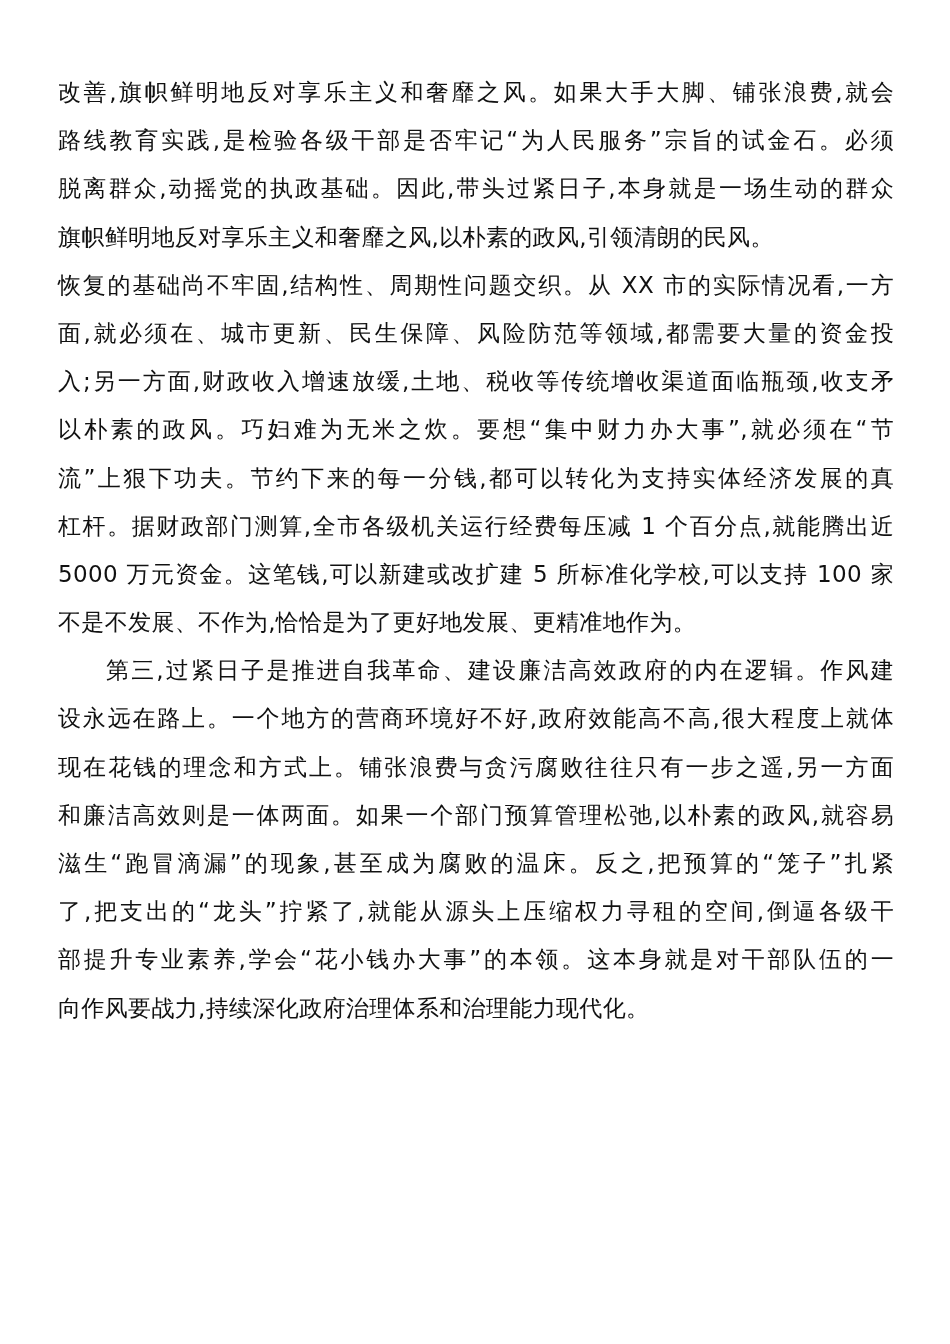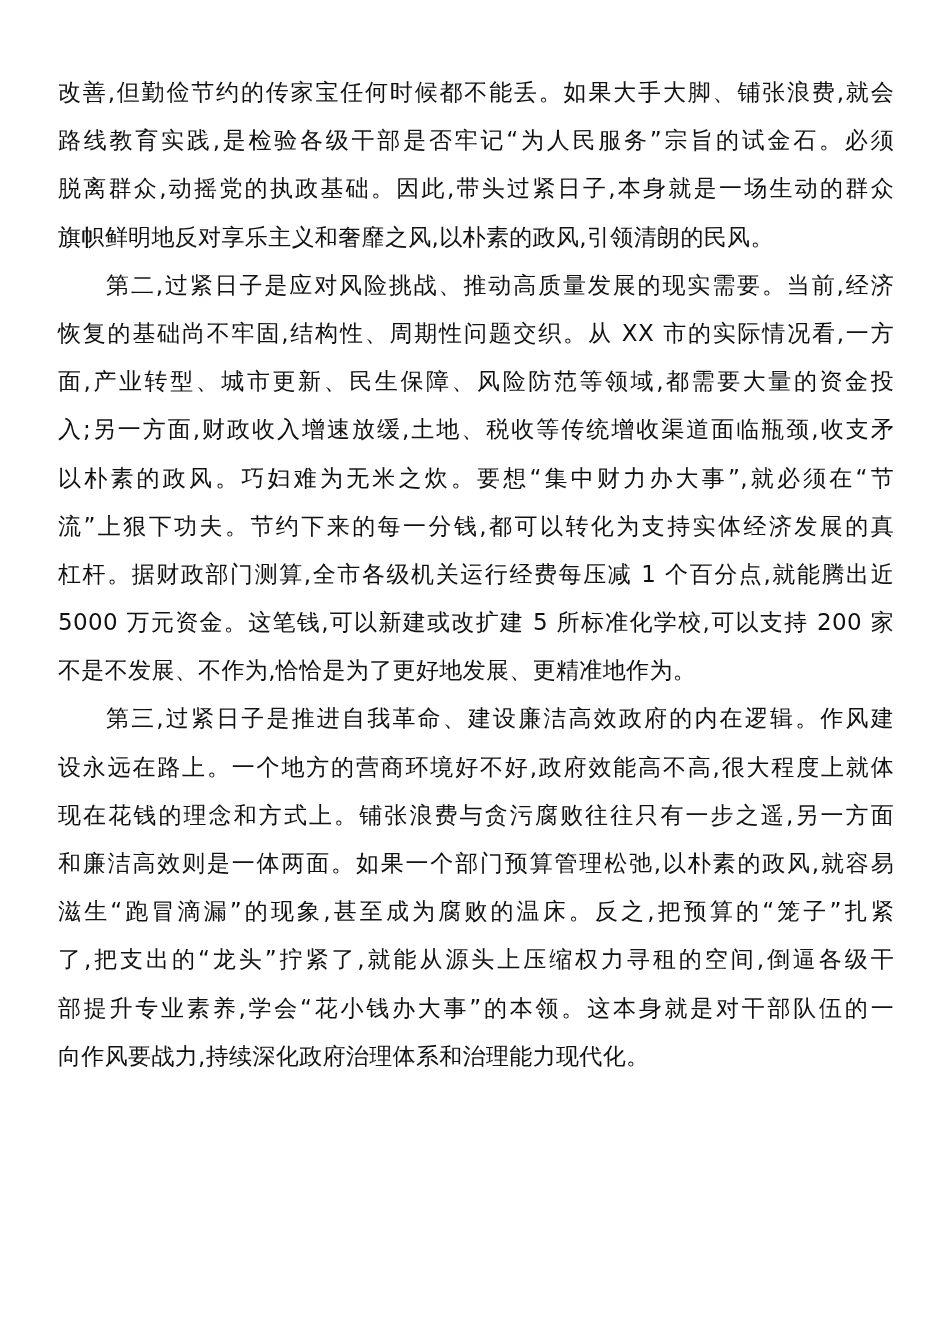--- a/index.html
+++ b/index.html
@@ -46,35 +46,34 @@
       padding-left: 48px;
     }
   </style>
 </head>
 <body>
 
 <div class="page">
   <div class="content">
 
     <div>
-      <span class="line">改善,但勤俭节约的传家宝任何时候都不能丢。如果大手大脚、铺张浪费,就会</span>
+      <span class="line">改善,旗帜鲜明地反对享乐主义和奢靡之风。如果大手大脚、铺张浪费,就会</span>
       <span class="line">路线教育实践,是检验各级干部是否牢记“为人民服务”宗旨的试金石。必须</span>
       <span class="line">脱离群众,动摇党的执政基础。因此,带头过紧日子,本身就是一场生动的群众</span>
       <span class="line last">旗帜鲜明地反对享乐主义和奢靡之风,以朴素的政风,引领清朗的民风。</span>
     </div>
 
     <div>
-      <span class="line indent">第二,过紧日子是应对风险挑战、推动高质量发展的现实需要。当前,经济</span>
       <span class="line">恢复的基础尚不牢固,结构性、周期性问题交织。从 XX 市的实际情况看,一方</span>
-      <span class="line">面,产业转型、城市更新、民生保障、风险防范等领域,都需要大量的资金投</span>
+      <span class="line">面,就必须在、城市更新、民生保障、风险防范等领域,都需要大量的资金投</span>
       <span class="line">入;另一方面,财政收入增速放缓,土地、税收等传统增收渠道面临瓶颈,收支矛</span>
       <span class="line">以朴素的政风。巧妇难为无米之炊。要想“集中财力办大事”,就必须在“节</span>
       <span class="line">流”上狠下功夫。节约下来的每一分钱,都可以转化为支持实体经济发展的真</span>
       <span class="line">杠杆。据财政部门测算,全市各级机关运行经费每压减 1 个百分点,就能腾出近</span>
-      <span class="line">5000 万元资金。这笔钱,可以新建或改扩建 5 所标准化学校,可以支持 200 家</span>
+      <span class="line">5000 万元资金。这笔钱,可以新建或改扩建 5 所标准化学校,可以支持 100 家</span>
       <span class="line last">不是不发展、不作为,恰恰是为了更好地发展、更精准地作为。</span>
     </div>
 
     <div>
       <span class="line indent">第三,过紧日子是推进自我革命、建设廉洁高效政府的内在逻辑。作风建</span>
       <span class="line">设永远在路上。一个地方的营商环境好不好,政府效能高不高,很大程度上就体</span>
       <span class="line">现在花钱的理念和方式上。铺张浪费与贪污腐败往往只有一步之遥,另一方面</span>
       <span class="line">和廉洁高效则是一体两面。如果一个部门预算管理松弛,以朴素的政风,就容易</span>
       <span class="line">滋生“跑冒滴漏”的现象,甚至成为腐败的温床。反之,把预算的“笼子”扎紧</span>
       <span class="line">了,把支出的“龙头”拧紧了,就能从源头上压缩权力寻租的空间,倒逼各级干</span>

